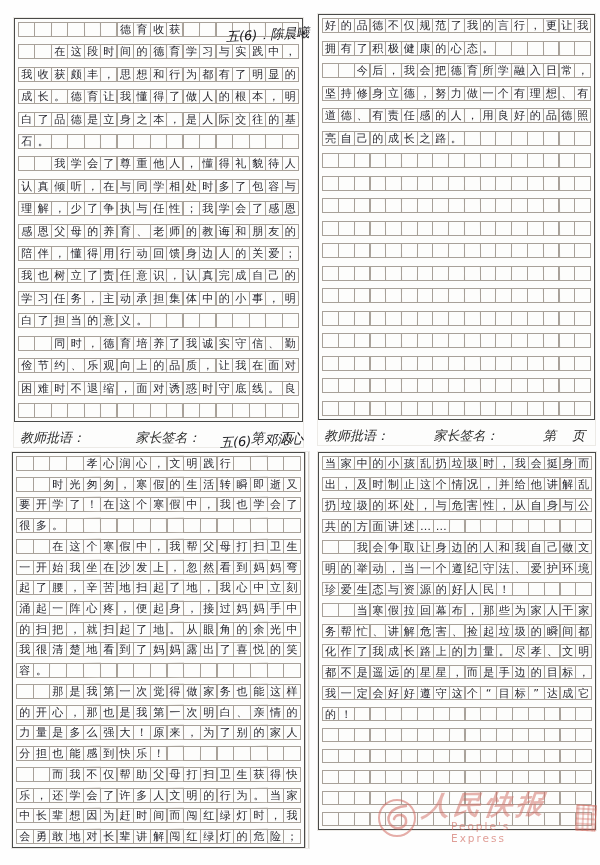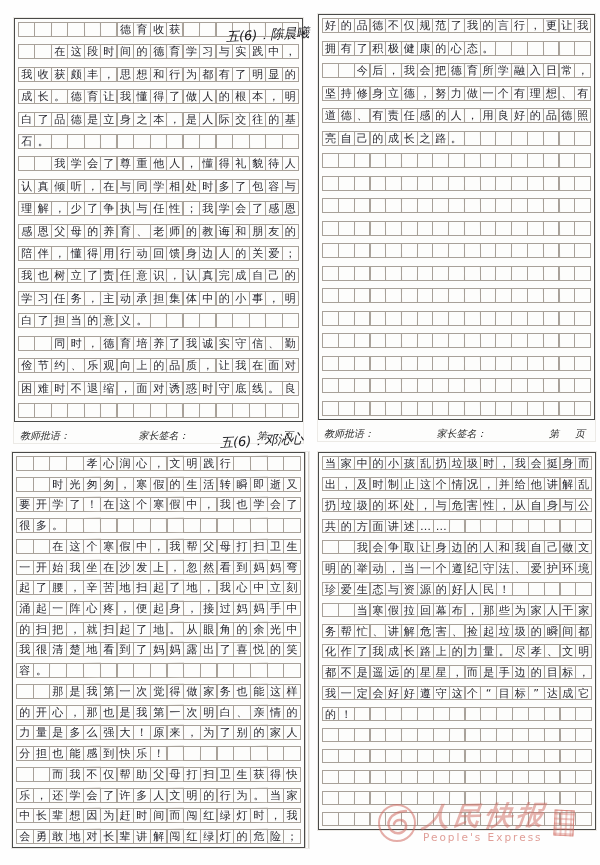--- a/index.html
+++ b/index.html
@@ -30,21 +30,21 @@
     color:#26262e;
     overflow:visible;white-space:nowrap;
   }
   .cell:first-child{margin-left:0;}
   .grid-row .cell:nth-child(3n){transform:rotate(0.6deg);}
   .grid-row .cell:nth-child(5n){transform:rotate(-0.8deg);}
   .footer{
     display:flex;justify-content:space-between;align-items:center;
     padding:7px 10px 0 6px;
     font-family:"DejaVu Serif",serif;font-style:italic;
-    font-size:10px;color:#2b2b2b;
+    font-size:13px;color:#2b2b2b;
   }
   .footer .pageno{display:inline-flex;align-items:center;}
   .footer .pageno .gap{display:inline-block;width:16px;}
   .annotation{
     position:absolute;
     font-size:13px;font-style:italic;
     color:#1b1b20;
     transform:rotate(-3deg);
     white-space:nowrap;
     z-index:3;
@@ -63,21 +63,21 @@
   .wm-cn{
     font-family:"DejaVu Serif",serif;font-style:italic;font-weight:bold;
     font-size:27px;line-height:26px;letter-spacing:4px;
     color:rgba(208,106,96,0.50);
     transform:skewX(-8deg) rotate(-1deg);
     white-space:nowrap;
   }
   .wm-en{
     font-size:10.5px;letter-spacing:2px;
     color:rgba(208,106,96,0.65);
-    margin-top:2px;
+    margin-top:2px;margin-left:28px;
   }
   .wm-seal{
     box-sizing:border-box;
     width:20px;height:26px;
     border:1px solid rgba(208,106,96,0.65);
     background:
       repeating-linear-gradient(0deg, rgba(208,106,96,0.35) 0 2px, transparent 2px 5px),
       repeating-linear-gradient(90deg, rgba(208,106,96,0.35) 0 2px, transparent 2px 5px);
     transform:rotate(3deg);
     margin-left:2px;

